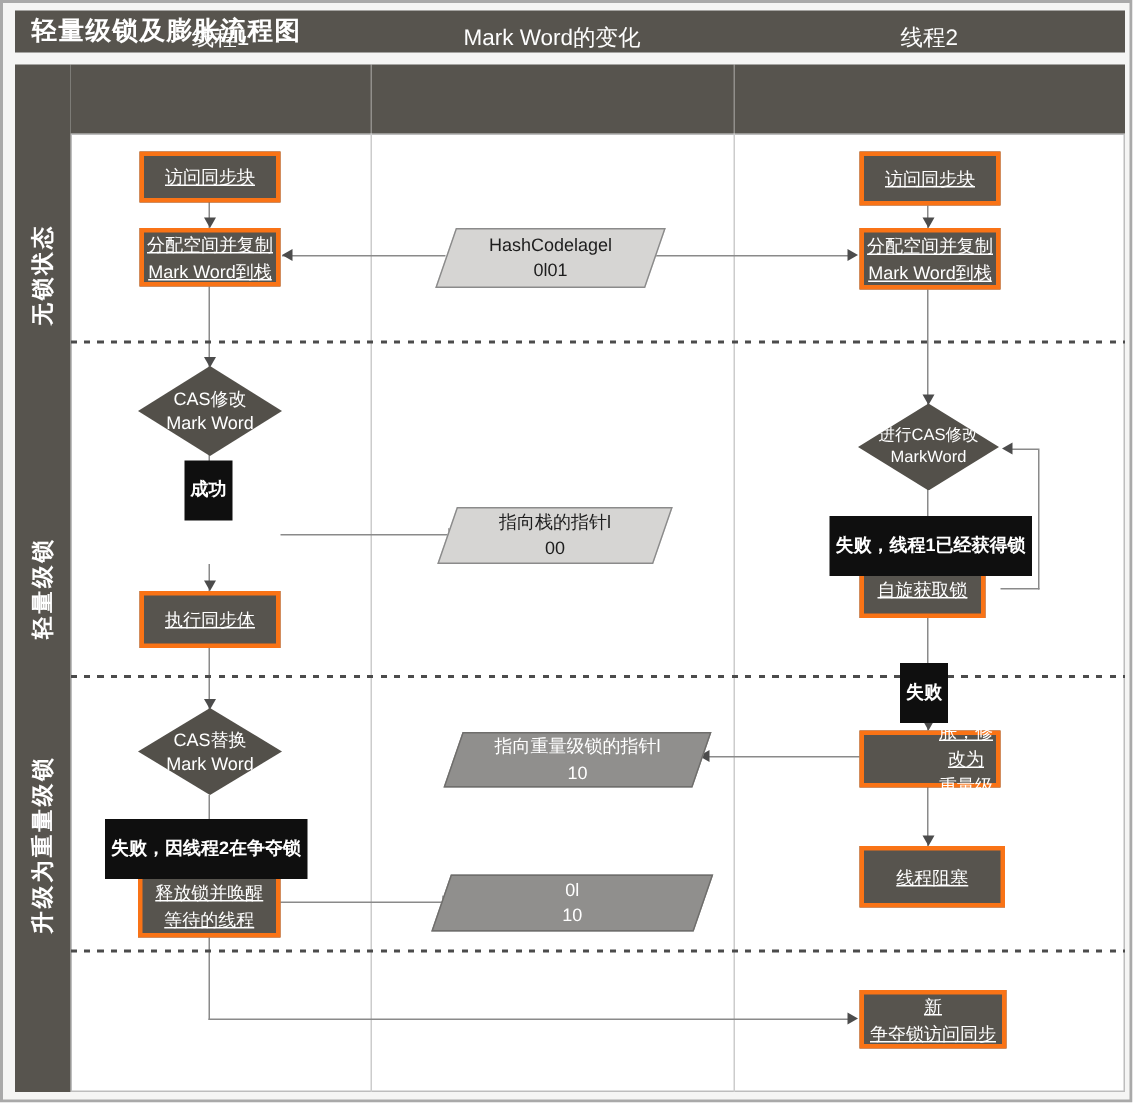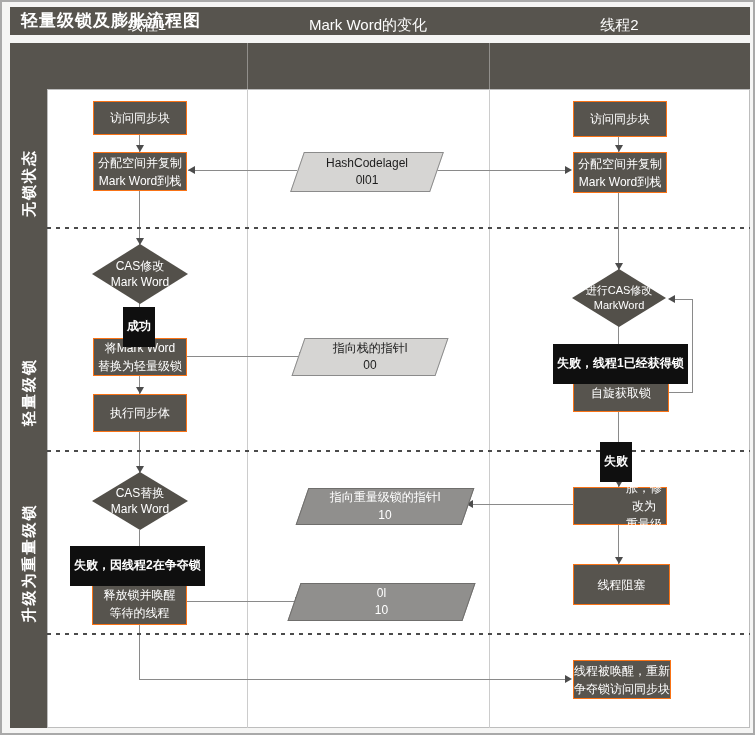--- a/index.html
+++ b/index.html
@@ -14,22 +14,22 @@
   .hcell{position:absolute;top:0;height:46px;display:flex;align-items:center;justify-content:center;color:#fdfdfd;font-size:15px;}
 
   .lanearea{position:absolute;left:45px;top:87px;width:703px;height:639px;background:#ffffff;border:1px solid #bdbdbd;box-sizing:border-box;}
   .coldiv{position:absolute;top:87px;width:1px;height:639px;background:#cccccc;z-index:0;}
   .dash{position:absolute;left:45px;width:703px;height:2px;z-index:2;
     background:repeating-linear-gradient(90deg,#4b4b4b 0 4px,transparent 4px 9px);}
 
   .lanelabel{position:absolute;color:#fff;font-size:15px;font-weight:bold;white-space:nowrap;letter-spacing:2px;
     transform:translate(-50%,-50%) rotate(-90deg);z-index:3;}
 
-  .box{position:absolute;background:#57544e;border:1px solid #f97316;color:#fff;display:flex;align-items:center;justify-content:center;
-    text-align:center;white-space:pre-line;font-size:12px;line-height:1.5;box-sizing:border-box;z-index:3;}
+  .box{position:absolute;background:#57544e;border:3px solid #f97316;color:#fff;display:flex;align-items:center;justify-content:center;
+    text-align:center;white-space:pre-line;font-size:12px;line-height:1.5;box-sizing:border-box;z-index:3;text-decoration:underline;}
   .diamond{position:absolute;background:#53504a;color:#fff;display:flex;align-items:center;justify-content:center;text-align:center;
     white-space:pre-line;font-size:12px;line-height:1.35;clip-path:polygon(50% 0,100% 50%,50% 100%,0 50%);z-index:3;}
   .blabel{position:absolute;background:#0f0f0f;color:#fff;font-size:12px;font-weight:bold;line-height:1.3;
     padding:12px 4px;white-space:nowrap;z-index:4;}
 
   .para{position:absolute;z-index:3;}
   .para .skew{position:absolute;left:0;top:0;right:0;bottom:0;transform:skewX(-19deg);box-sizing:border-box;}
   .para.light .skew{background:#d6d5d3;border:1px solid #8b8b8b;}
   .para.dark .skew{background:#908f8d;border:1px solid #6f6e6c;}
   .para .txt{position:absolute;left:0;top:0;right:0;bottom:0;display:flex;align-items:center;justify-content:center;
@@ -116,22 +116,20 @@
   <div class="arr down" style="left:613px;top:365px;"></div>
   <div class="arr down" style="left:613px;top:478px;"></div>
   <div class="arr down" style="left:613px;top:555px;"></div>
 
   <div class="box" style="left:91px;top:99px;width:94px;height:34px;">访问同步块</div>
   <div class="box" style="left:91px;top:150px;width:94px;height:39px;">分配空间并复制
 Mark Word到栈</div>
   <div class="diamond" style="left:90px;top:242px;width:96px;height:60px;">CAS修改
 Mark Word</div>
   <div class="blabel" style="left:121px;top:305px;">成功</div>
-  <div class="box" style="left:91px;top:336px;width:94px;height:38px;">将Mark Word
-替换为轻量级锁</div>
   <div class="box" style="left:91px;top:392px;width:94px;height:38px;">执行同步体</div>
   <div class="diamond" style="left:90px;top:470px;width:96px;height:58px;">CAS替换
 Mark Word</div>
   <div class="blabel" style="left:68px;top:544px;">失败，因线程2在争夺锁</div>
   <div class="box" style="left:90px;top:580px;width:95px;height:43px;">释放锁并唤醒
 等待的线程</div>
 
   <div class="para light" style="left:295px;top:150px;width:140px;height:40px;">
     <div class="skew"></div>
     <div class="txt">HashCodelagel
@@ -152,21 +150,21 @@
     <div class="txt">0l
 10</div>
   </div>
 
   <div class="box" style="left:571px;top:99px;width:94px;height:36px;">访问同步块</div>
   <div class="box" style="left:571px;top:150px;width:94px;height:41px;">分配空间并复制
 Mark Word到栈</div>
   <div class="diamond" style="left:570px;top:267px;width:94px;height:58px;font-size:11px;">进行CAS修改
 MarkWord</div>
   <div class="blabel" style="left:551px;top:342px;">失败，线程1已经获得锁</div>
-  <div class="box" style="left:571px;top:372px;width:96px;height:38px;">自旋获取锁</div>
+  <div class="box" style="left:571px;top:372px;width:84px;height:38px;">自旋获取锁</div>
   <div class="blabel" style="left:598px;top:440px;">失败</div>
   <div class="box" style="left:571px;top:485px;width:94px;height:38px;padding-left:48px;">锁膨胀，修改为
 重量级锁</div>
   <div class="box" style="left:571px;top:562px;width:97px;height:41px;">线程阻塞</div>
   <div class="box" style="left:571px;top:658px;width:98px;height:39px;">线程被唤醒，重新
 争夺锁访问同步块</div>
 
 </div>
 
 </body></html>

